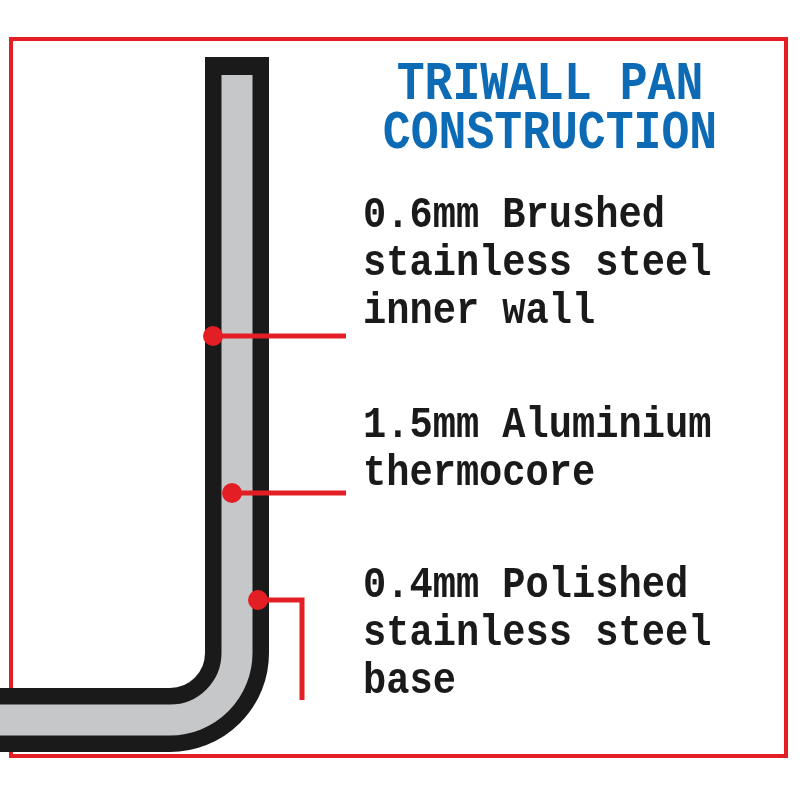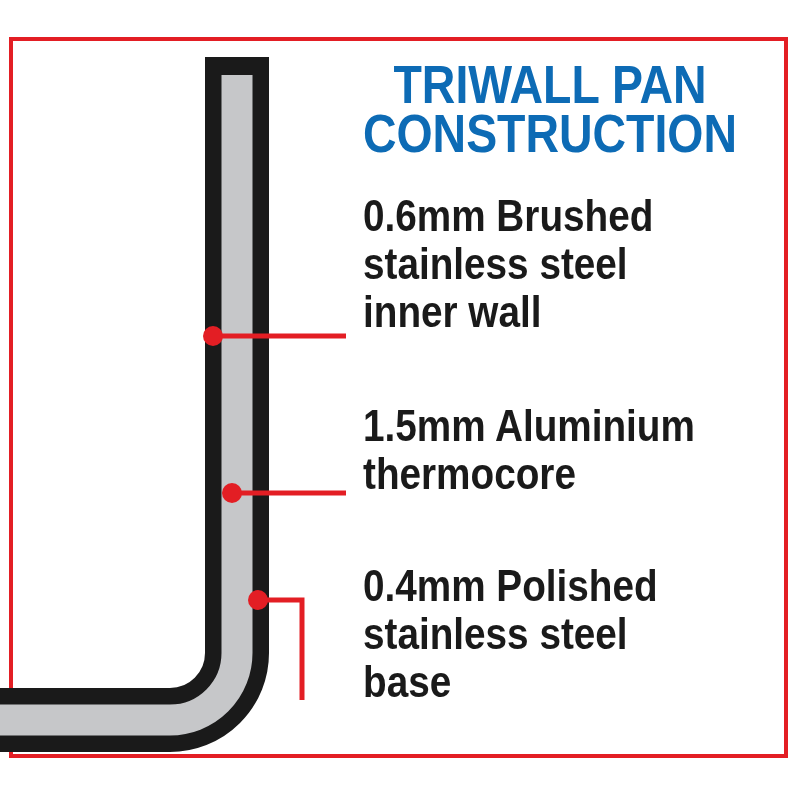--- a/index.html
+++ b/index.html
@@ -10,21 +10,21 @@
     --white: #ffffff;
   }
   * { margin: 0; padding: 0; box-sizing: border-box; }
   body { background: #fff; }
   .stage {
     position: relative;
     width: 800px;
     height: 800px;
     background: var(--white);
     overflow: hidden;
-    font-family: Liberation Sans, sans-serif;
+    font-family: Liberation Mono, monospace;
   }
   .frame {
     position: absolute;
     left: 9px;
     top: 37px;
     width: 779px;
     height: 721px;
     border: 4px solid var(--red);
   }
   svg.pan-svg {

